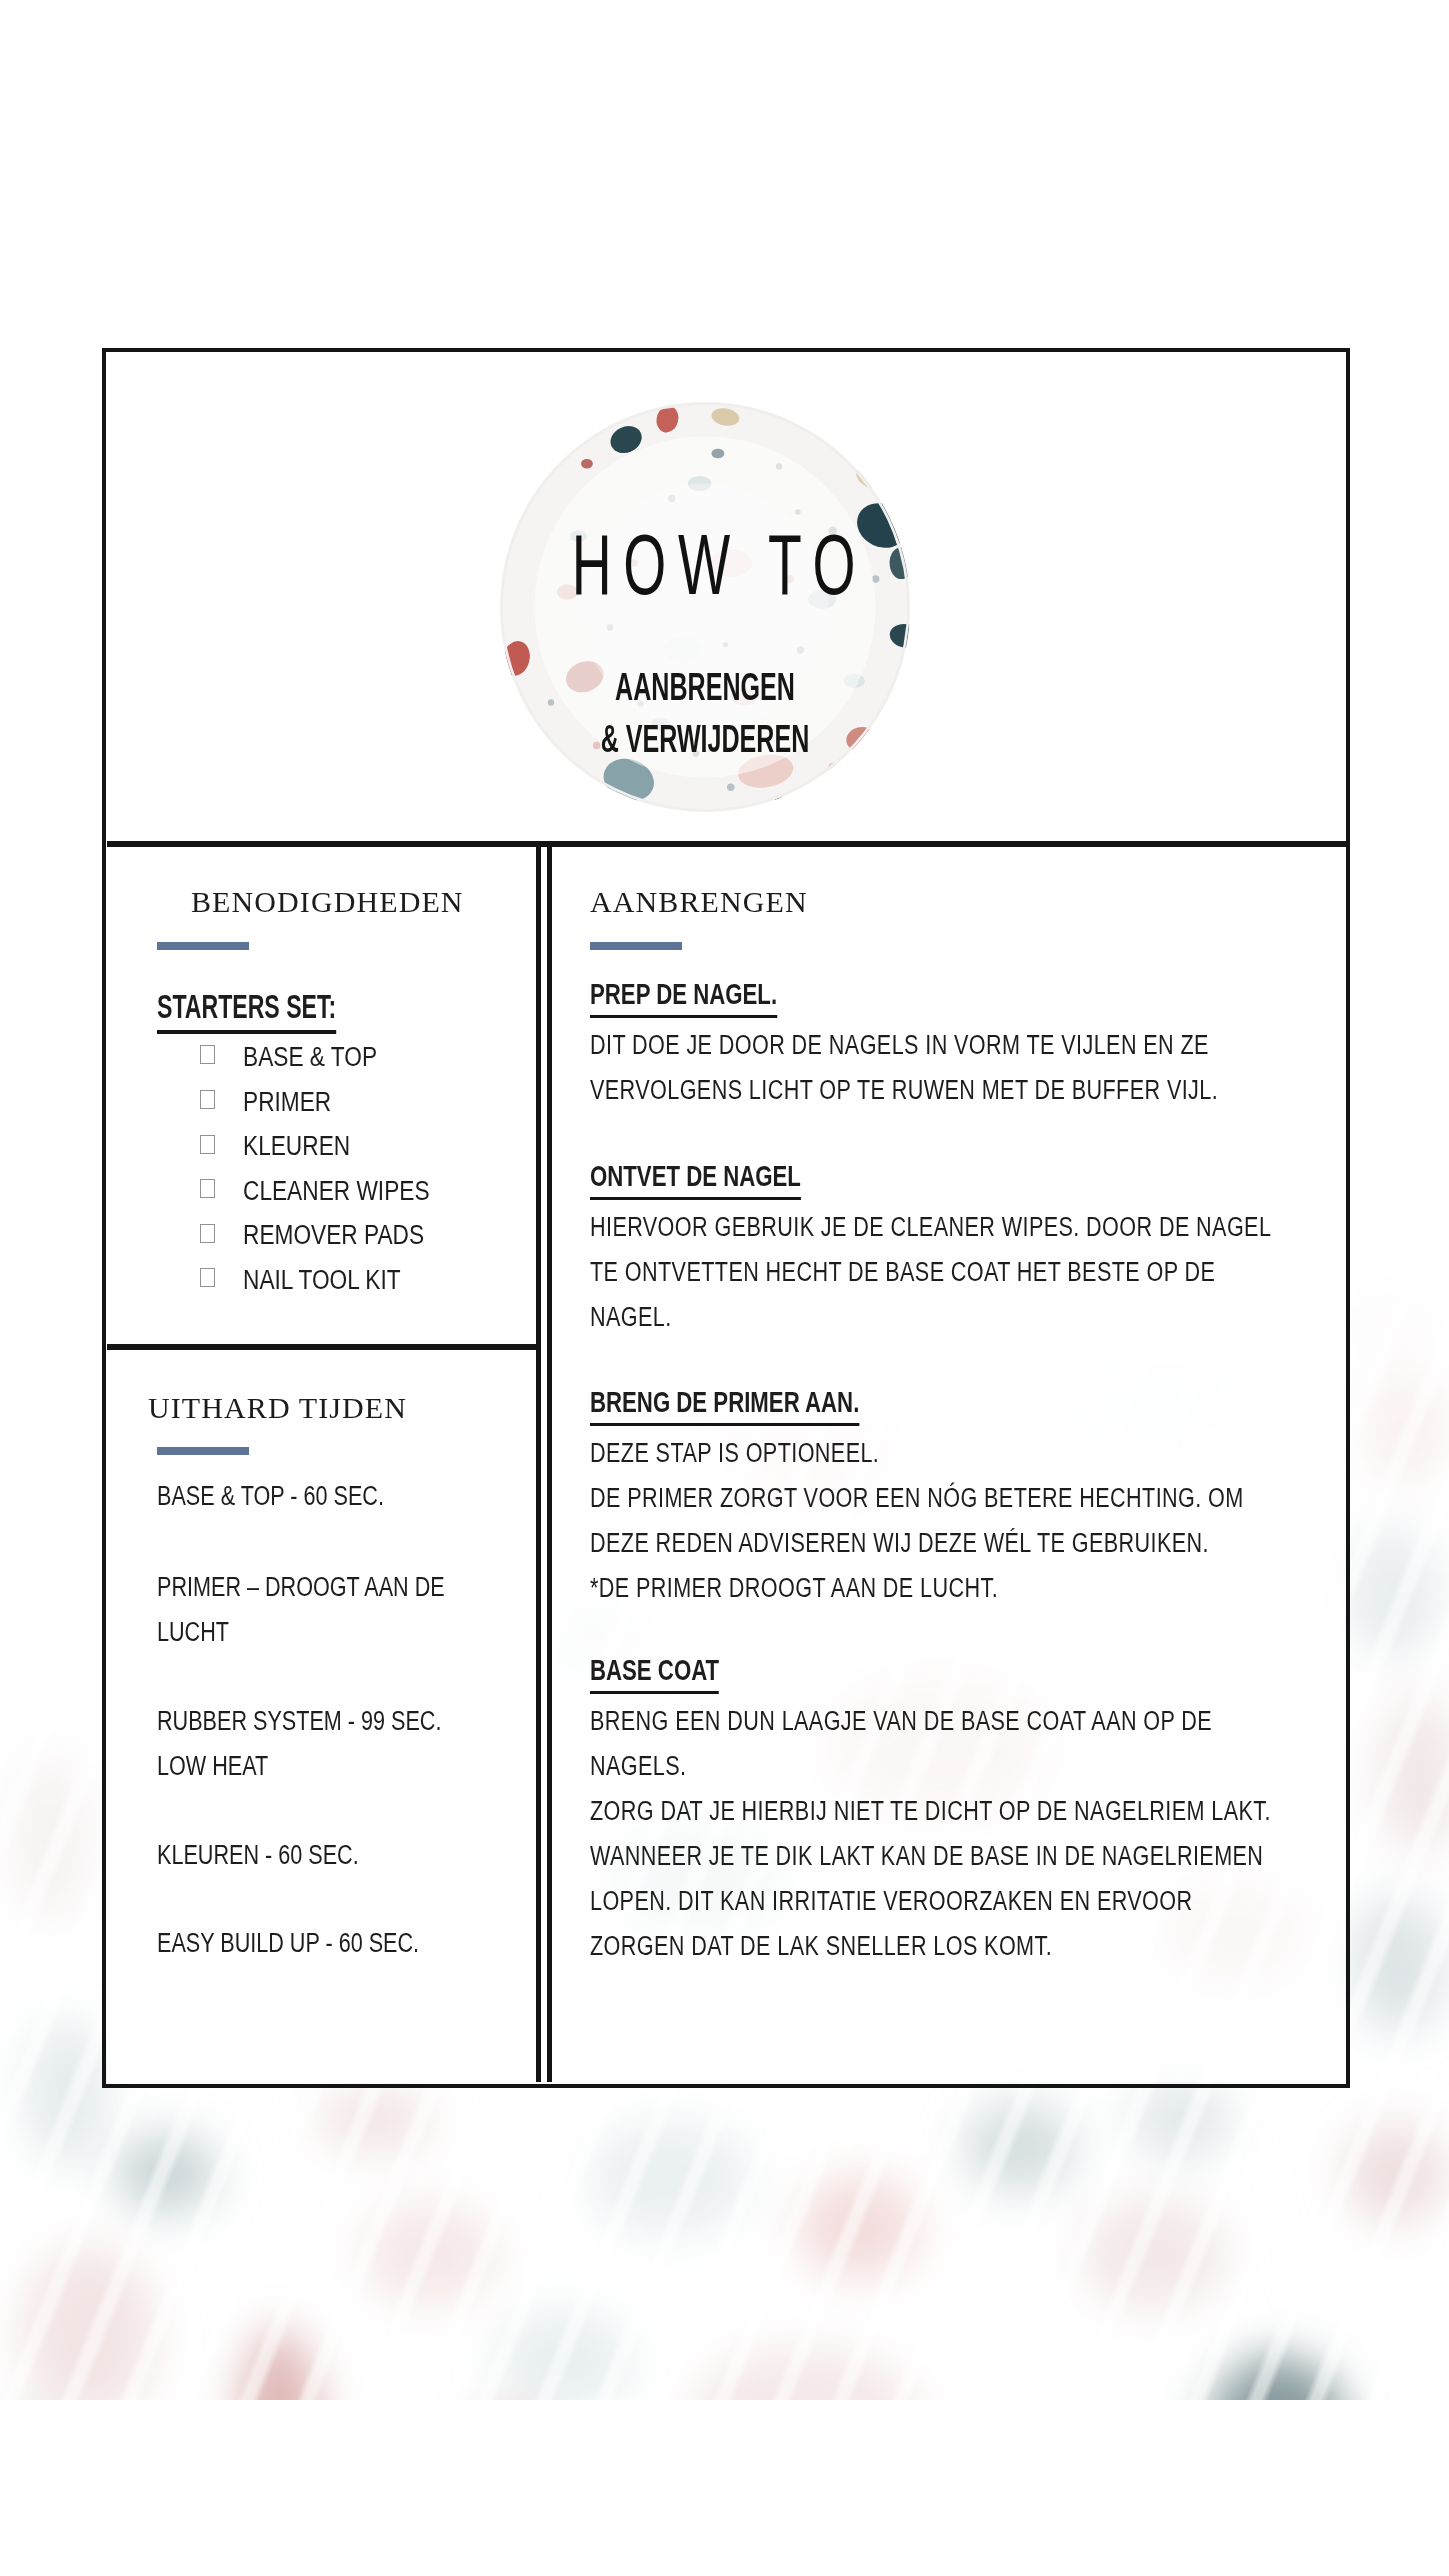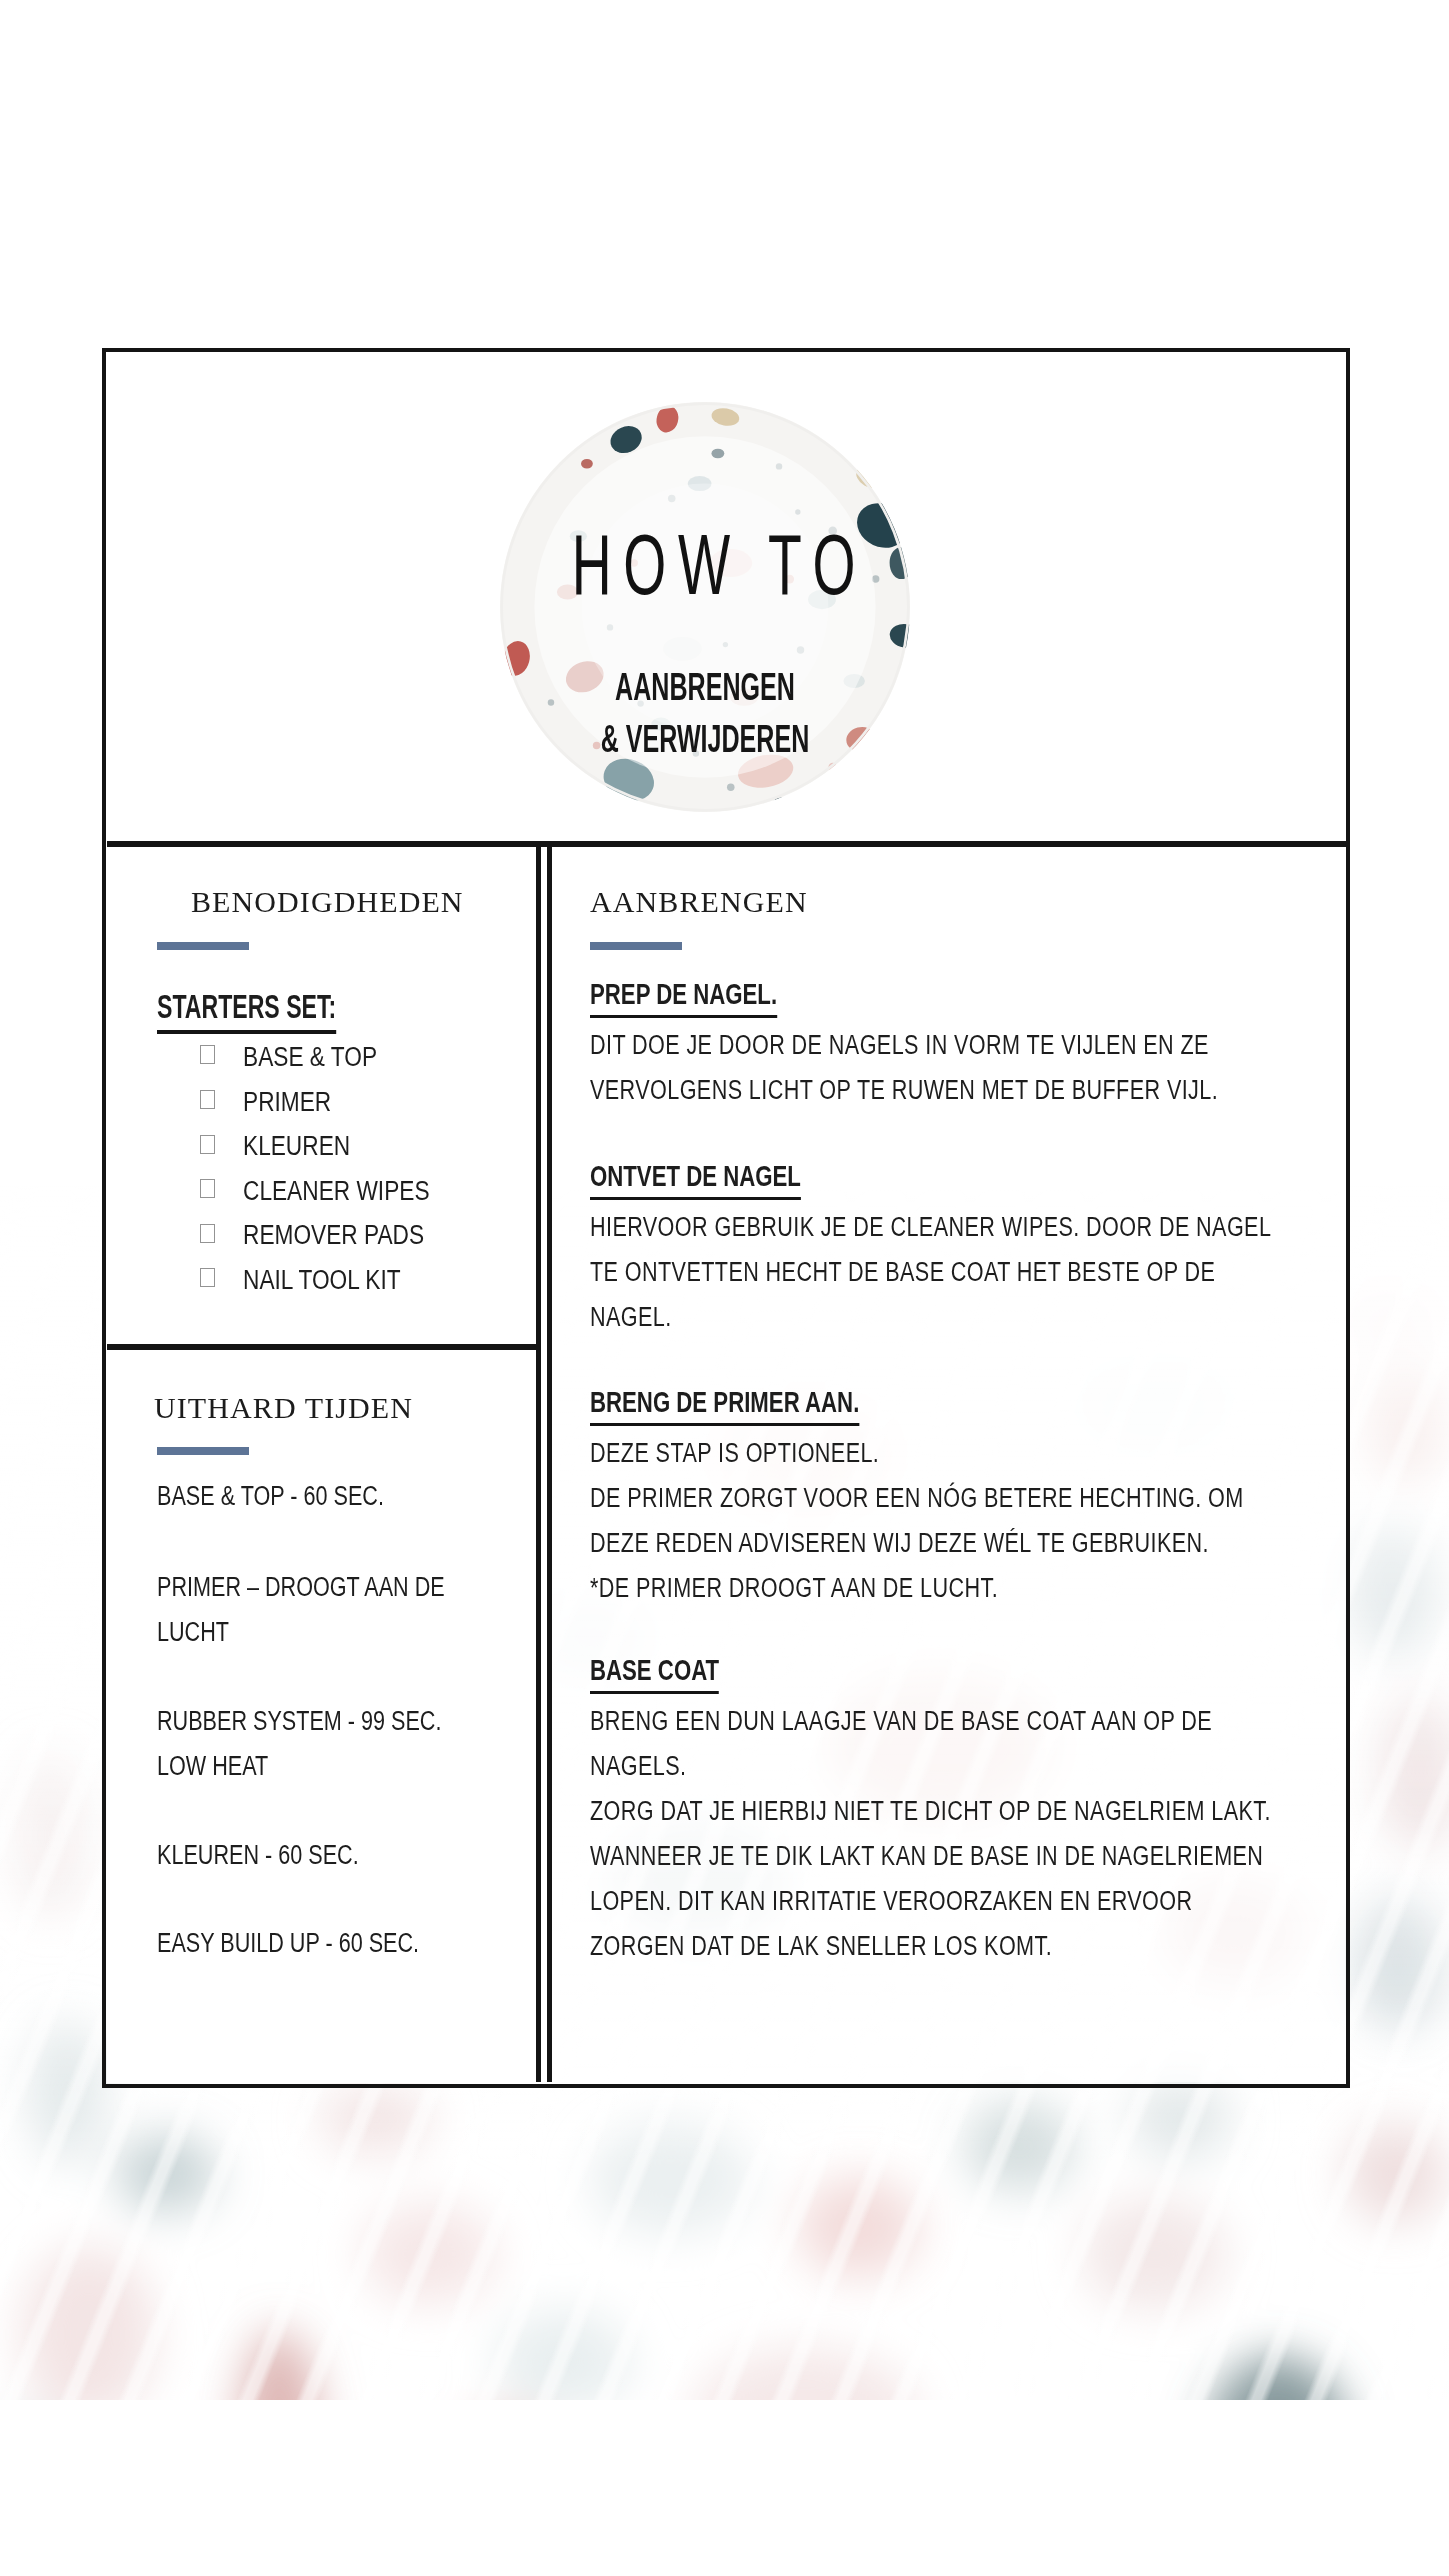--- a/index.html
+++ b/index.html
@@ -177,21 +177,21 @@
     <span class="checkbox" style="top:1135px;"></span>
     <div class="chk-row-label" style="top:1131px;">KLEUREN</div>
     <span class="checkbox" style="top:1179px;"></span>
     <div class="chk-row-label" style="top:1176px;">CLEANER WIPES</div>
     <span class="checkbox" style="top:1224px;"></span>
     <div class="chk-row-label" style="top:1220px;">REMOVER PADS</div>
     <span class="checkbox" style="top:1268px;"></span>
     <div class="chk-row-label" style="top:1265px;">NAIL TOOL KIT</div>
   </div>
 
-  <div class="serif-h" style="left:154px;top:1391px;font-family:Liberation Serif, serif;">UITHARD TIJDEN</div>
+  <div class="serif-h" style="left:148px;top:1391px;font-family:Liberation Serif, serif;">UITHARD TIJDEN</div>
   <div class="accent-bar" style="left:157px;top:1447px;"></div>
   <div class="uit-item" style="top:1474px;">BASE &amp; TOP - 60 SEC.</div>
   <div class="uit-item" style="top:1565px;">PRIMER – DROOGT AAN DE
 LUCHT</div>
   <div class="uit-item" style="top:1699px;">RUBBER SYSTEM - 99 SEC.
 LOW HEAT</div>
   <div class="uit-item" style="top:1833px;">KLEUREN - 60 SEC.</div>
   <div class="uit-item" style="top:1921px;">EASY BUILD UP - 60 SEC.</div>
 
   <div class="serif-h" style="left:590px;top:885px;">AANBRENGEN</div>

